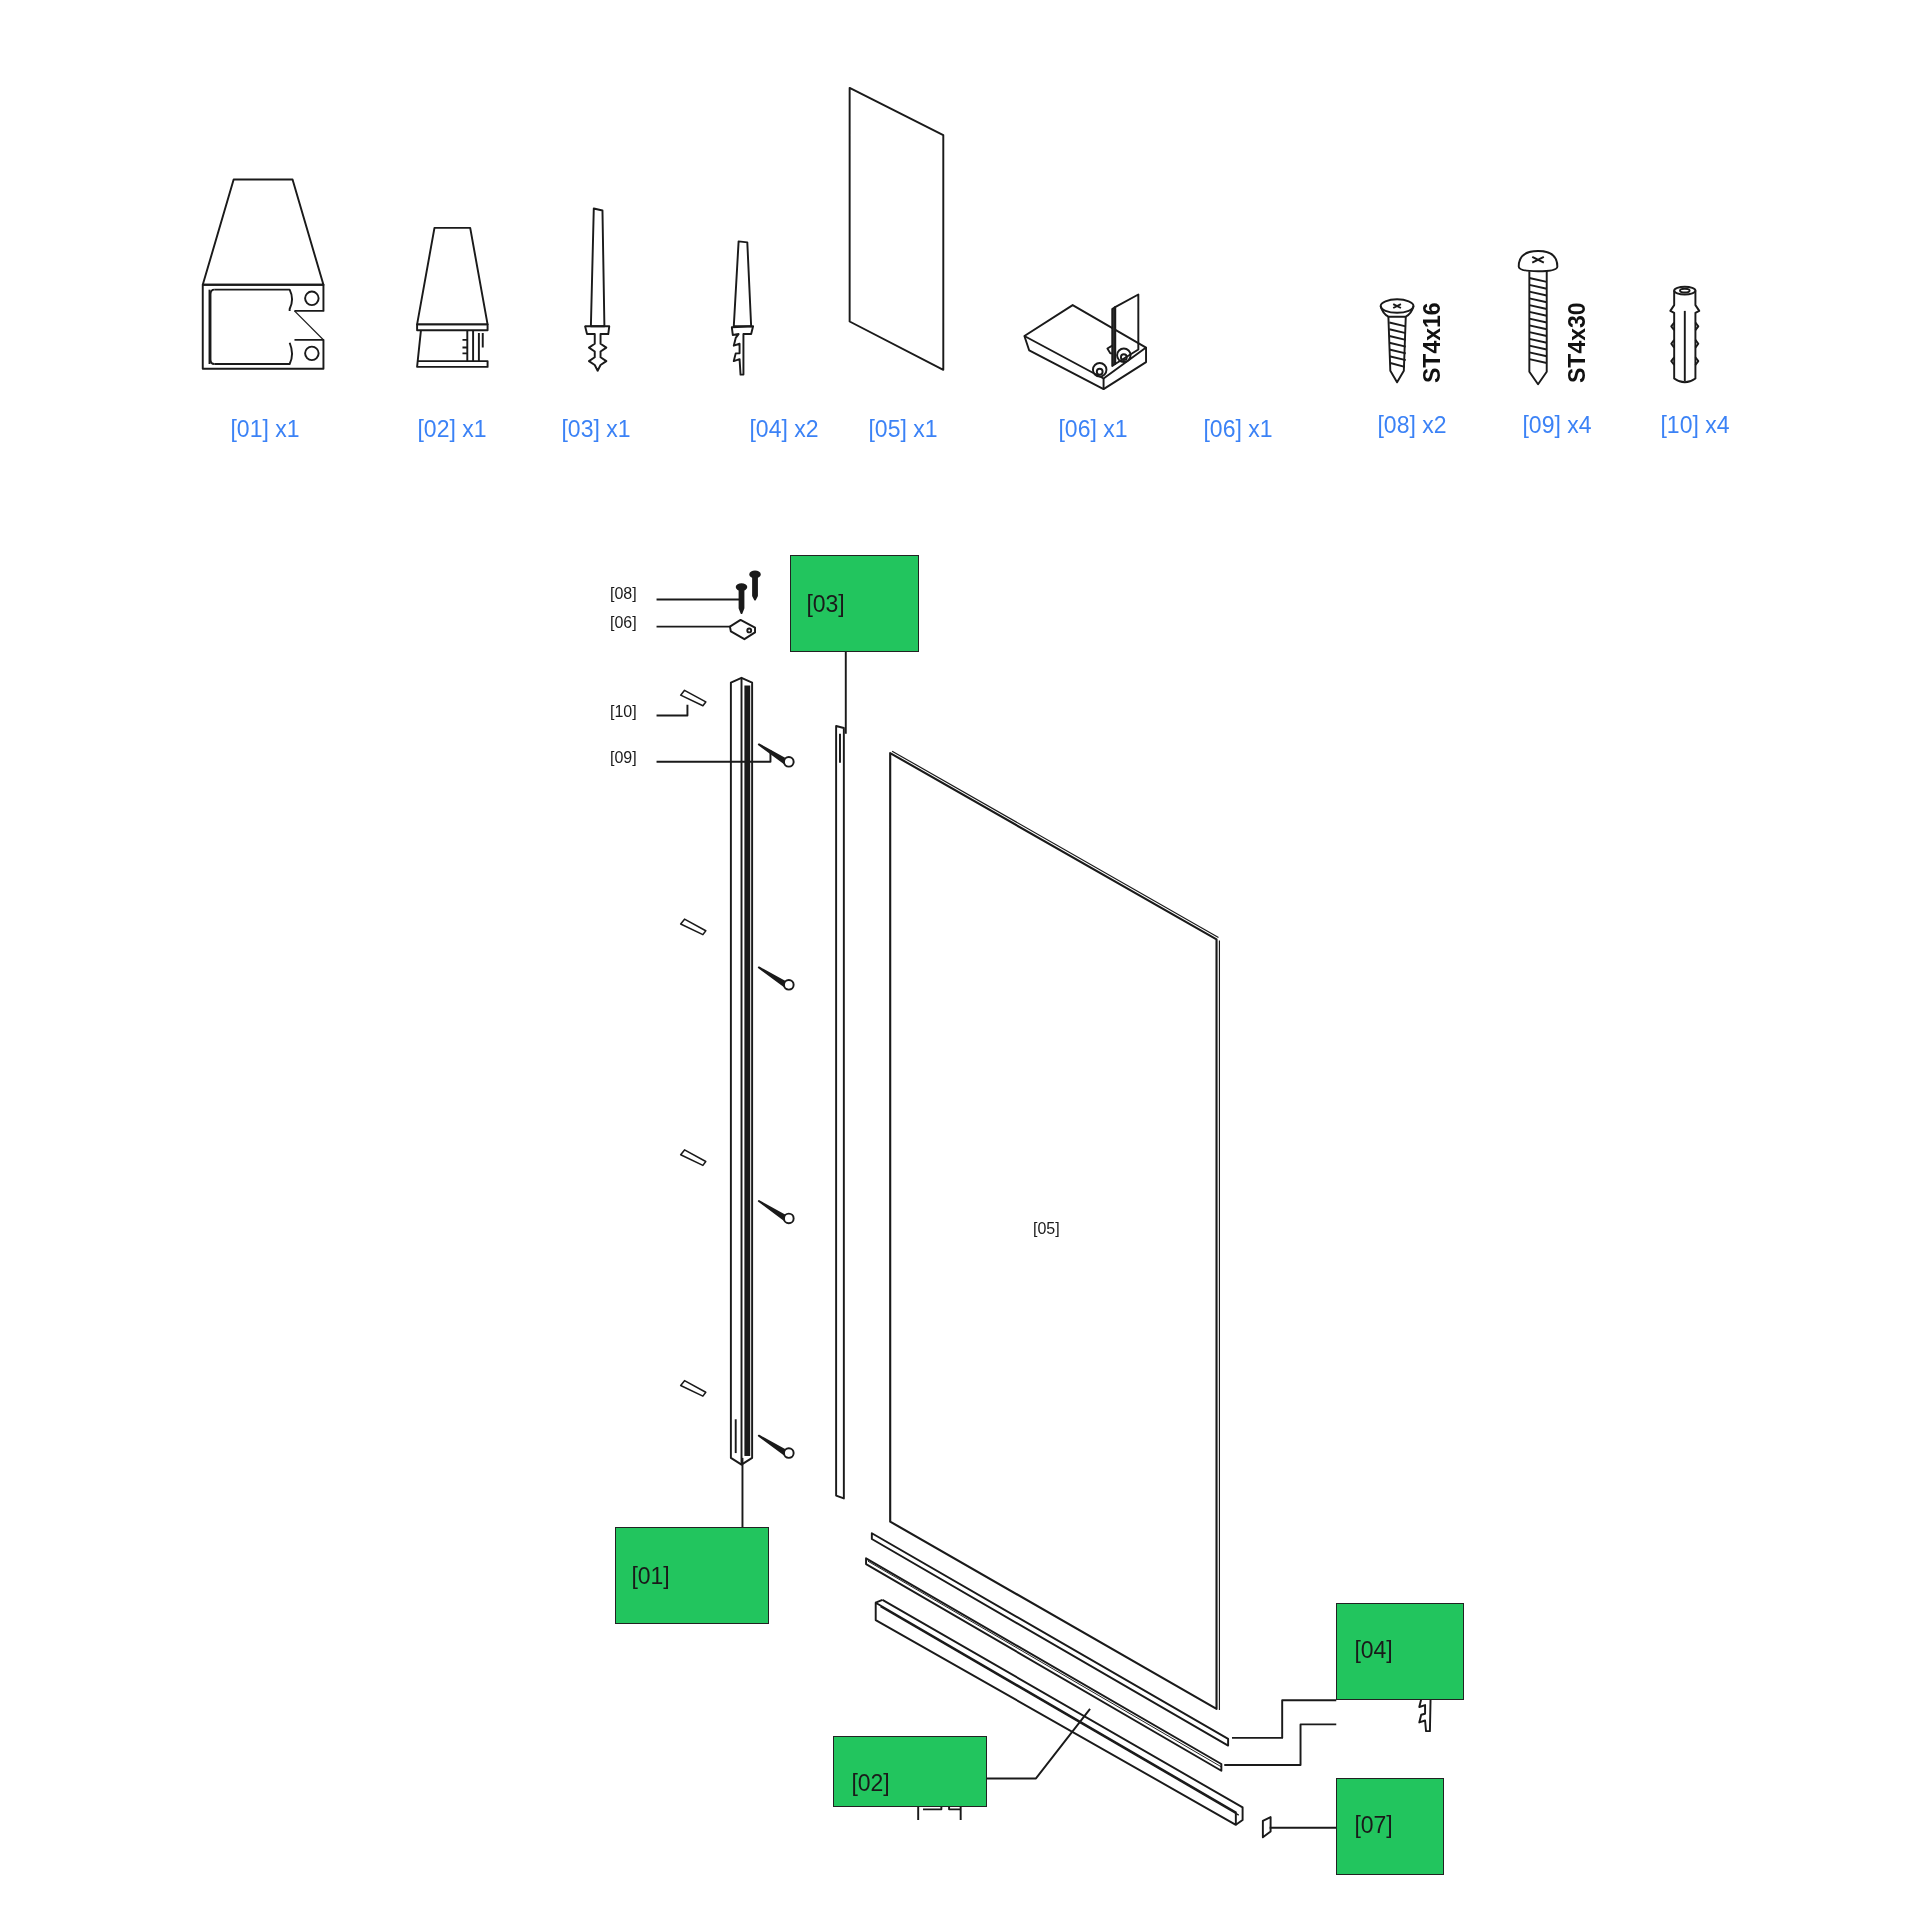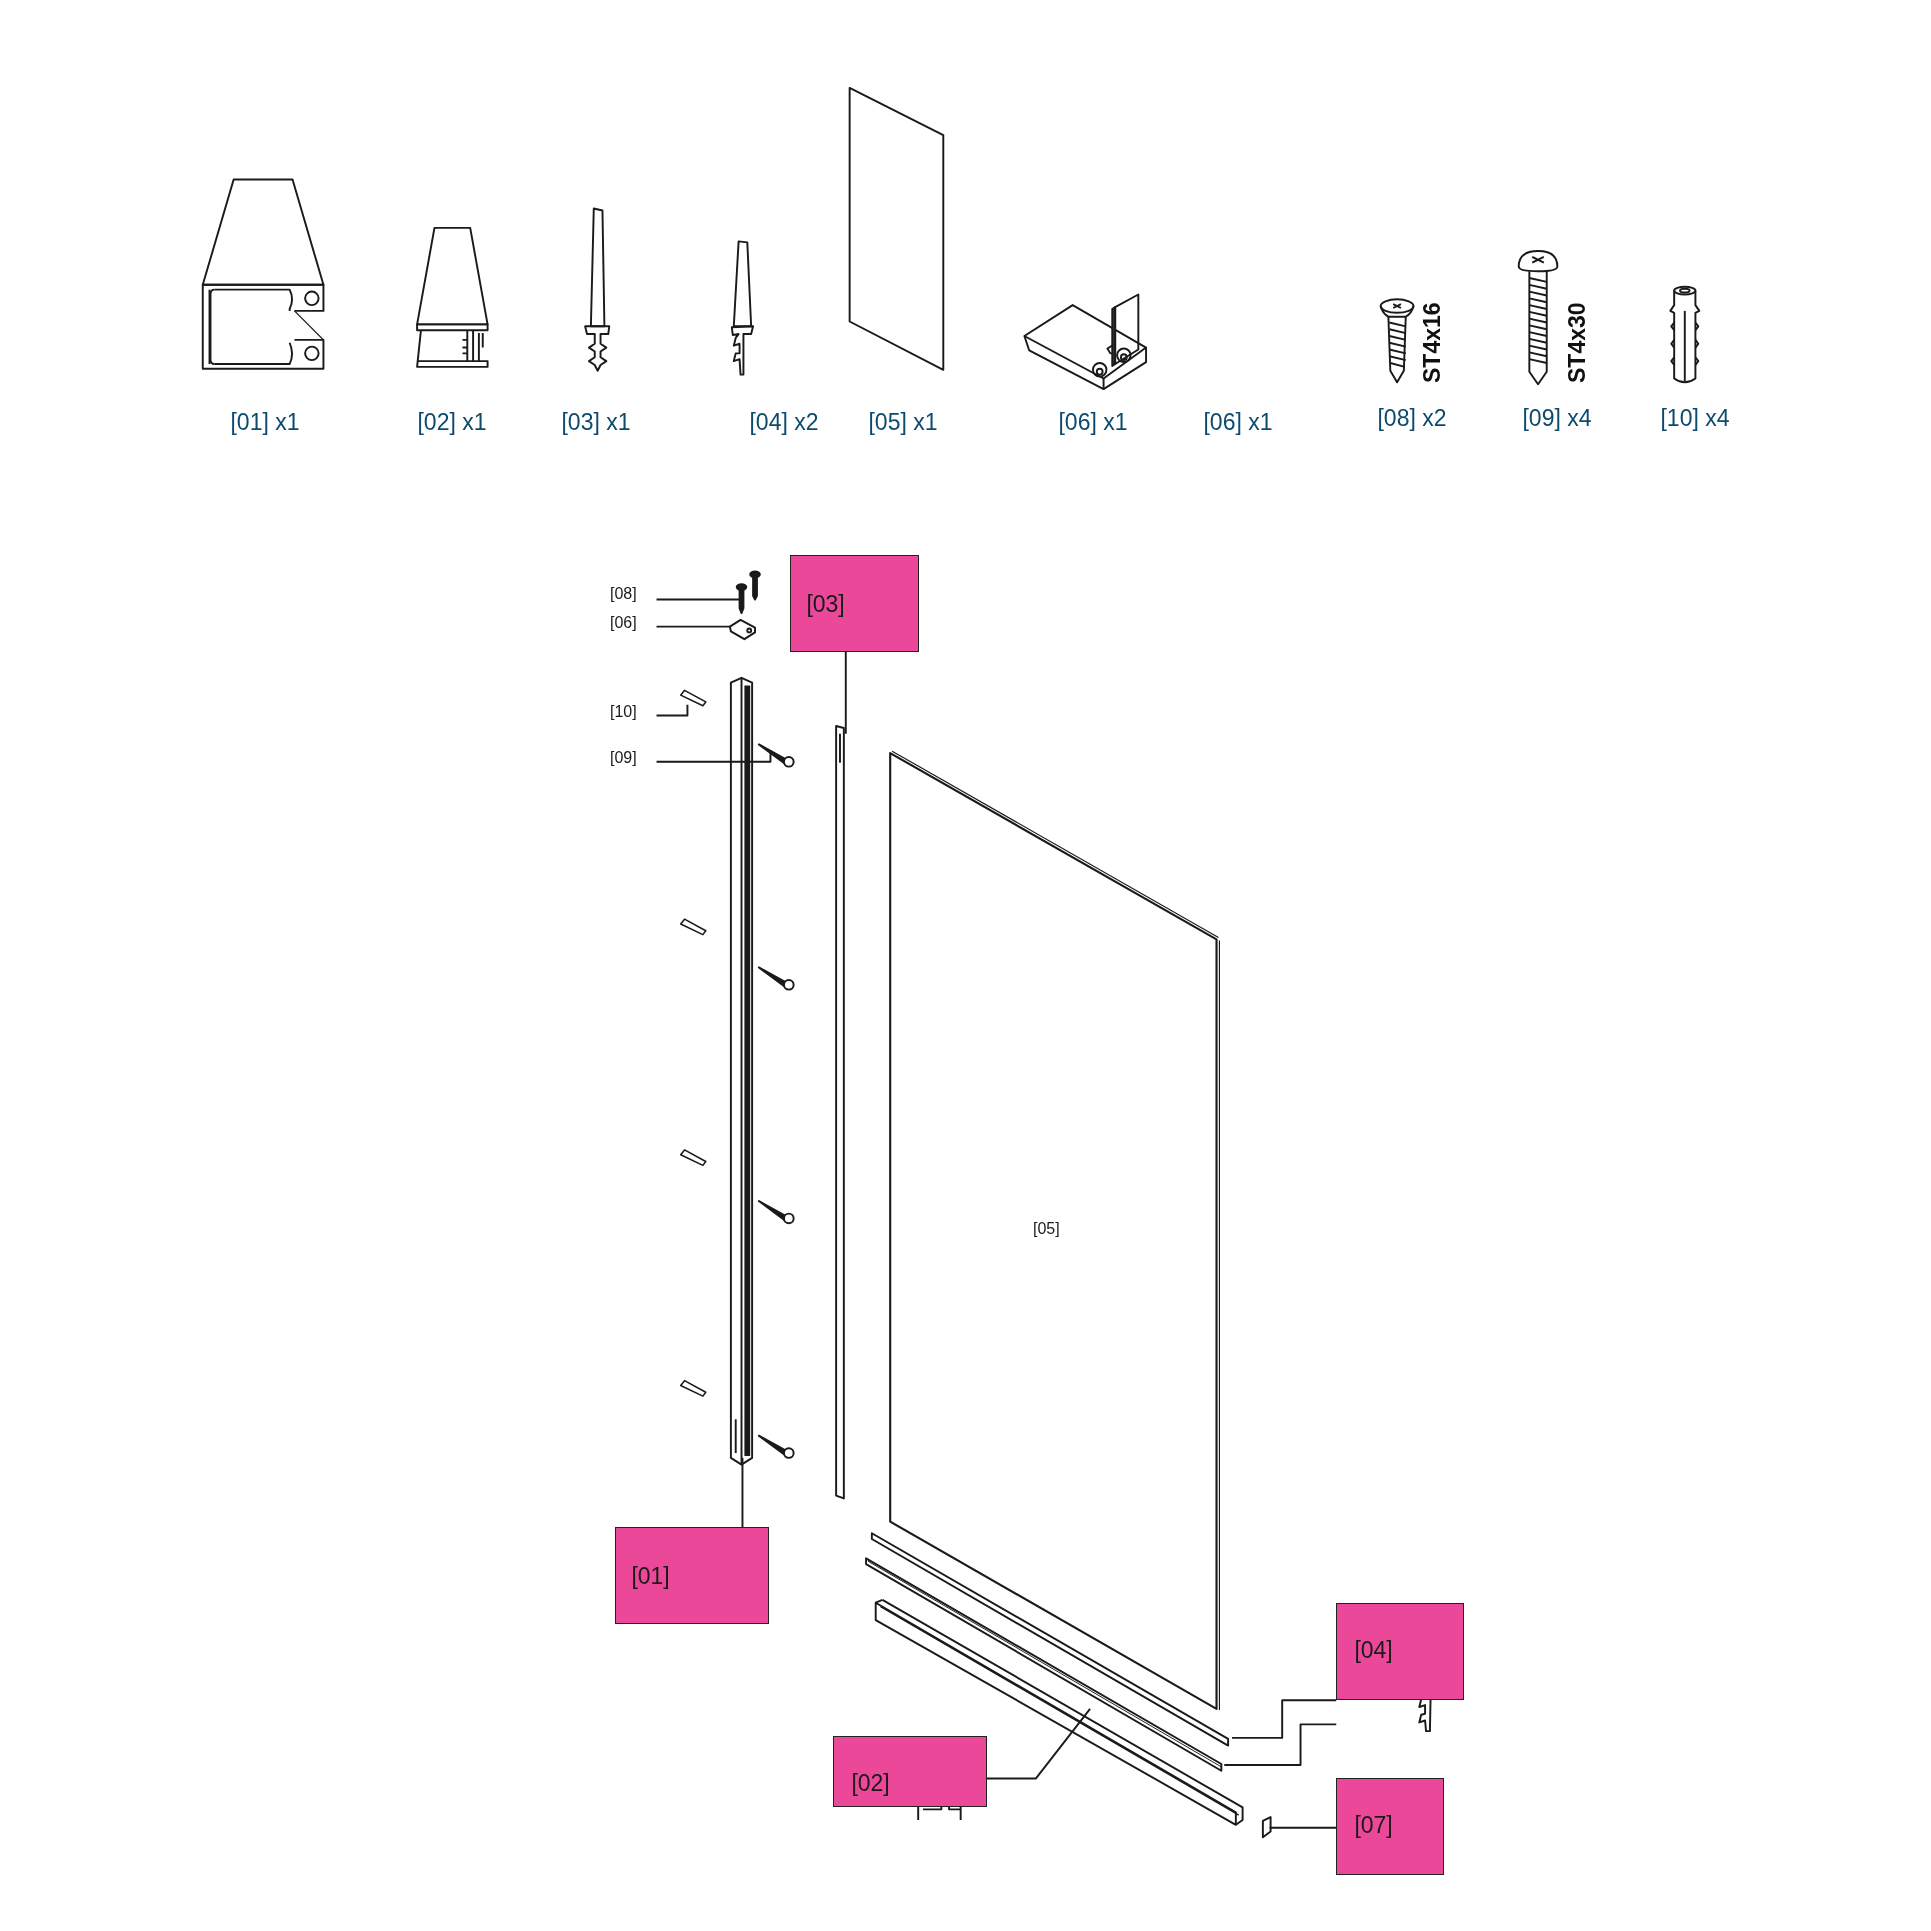--- a/index.html
+++ b/index.html
@@ -1,21 +1,21 @@
 <!DOCTYPE html>
 <html><head>
 <meta charset="utf-8">
 <style>
   html,body{margin:0;padding:0;background:#ffffff;}
   body{width:1931px;height:1931px;position:relative;overflow:hidden;font-family:"Liberation Sans",sans-serif;color:#1a1a1a;}
   svg{position:absolute;left:0;top:0;}
-  .lbl{position:absolute;font-size:23px;line-height:27px;white-space:nowrap;color:#0c4a6e;}
+  .lbl{position:absolute;font-size:23px;line-height:27px;white-space:nowrap;color:#3b82f6;margin-top:7px;}
   .part-label{transform:translateX(-50%);}
   .spec{position:absolute;font-weight:bold;font-size:23px;transform-origin:left top;transform:rotate(-90deg);white-space:nowrap;color:#111;}
-  .callout{position:absolute;border:1.9px solid #222;box-sizing:border-box;background:#ec4899;}
+  .callout{position:absolute;border:1.9px solid #222;box-sizing:border-box;background:#22c55e;}
   .callout .ct{position:absolute;font-size:23px;}
   .leader{position:absolute;font-size:16px;}
 </style>
 </head>
 <body>
 
 <svg width="1931" height="1931" viewBox="0 0 2000 2000" fill="none" stroke="#1a1a1a" stroke-width="2" stroke-linejoin="round">
 
   <g>
     <path d="M242 186 L303 186 L335 295 L210 295 Z"></path>

